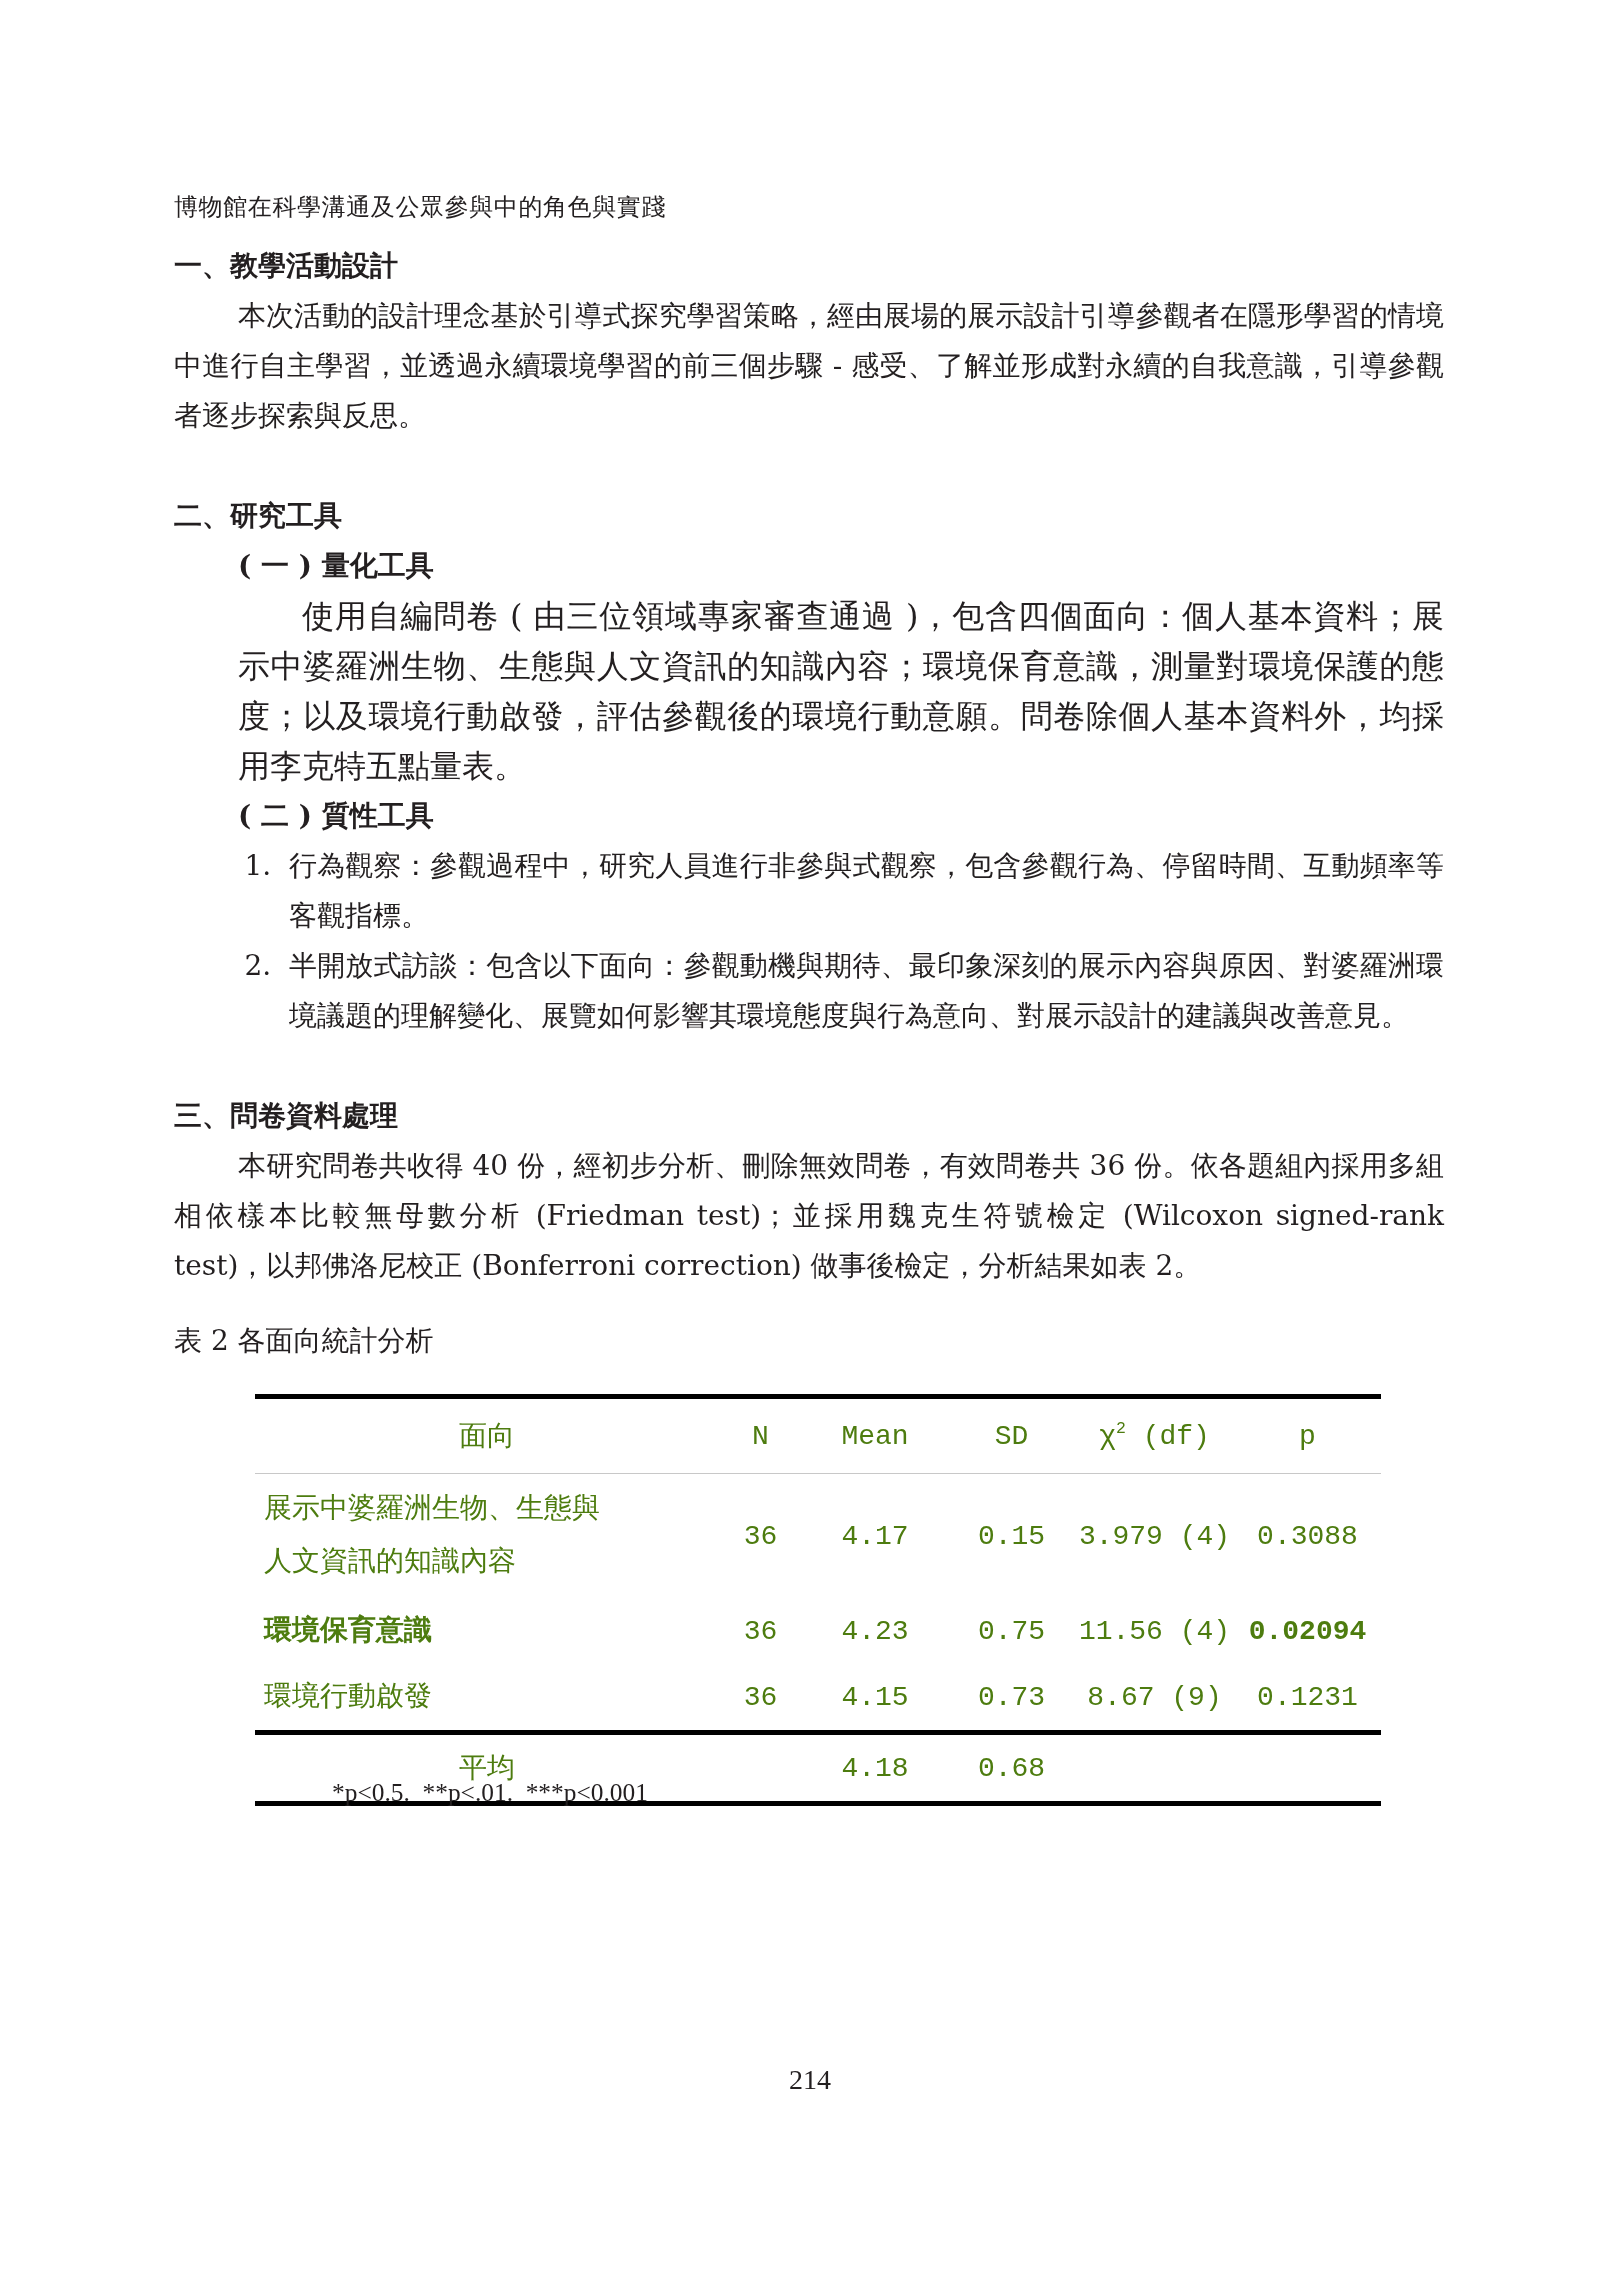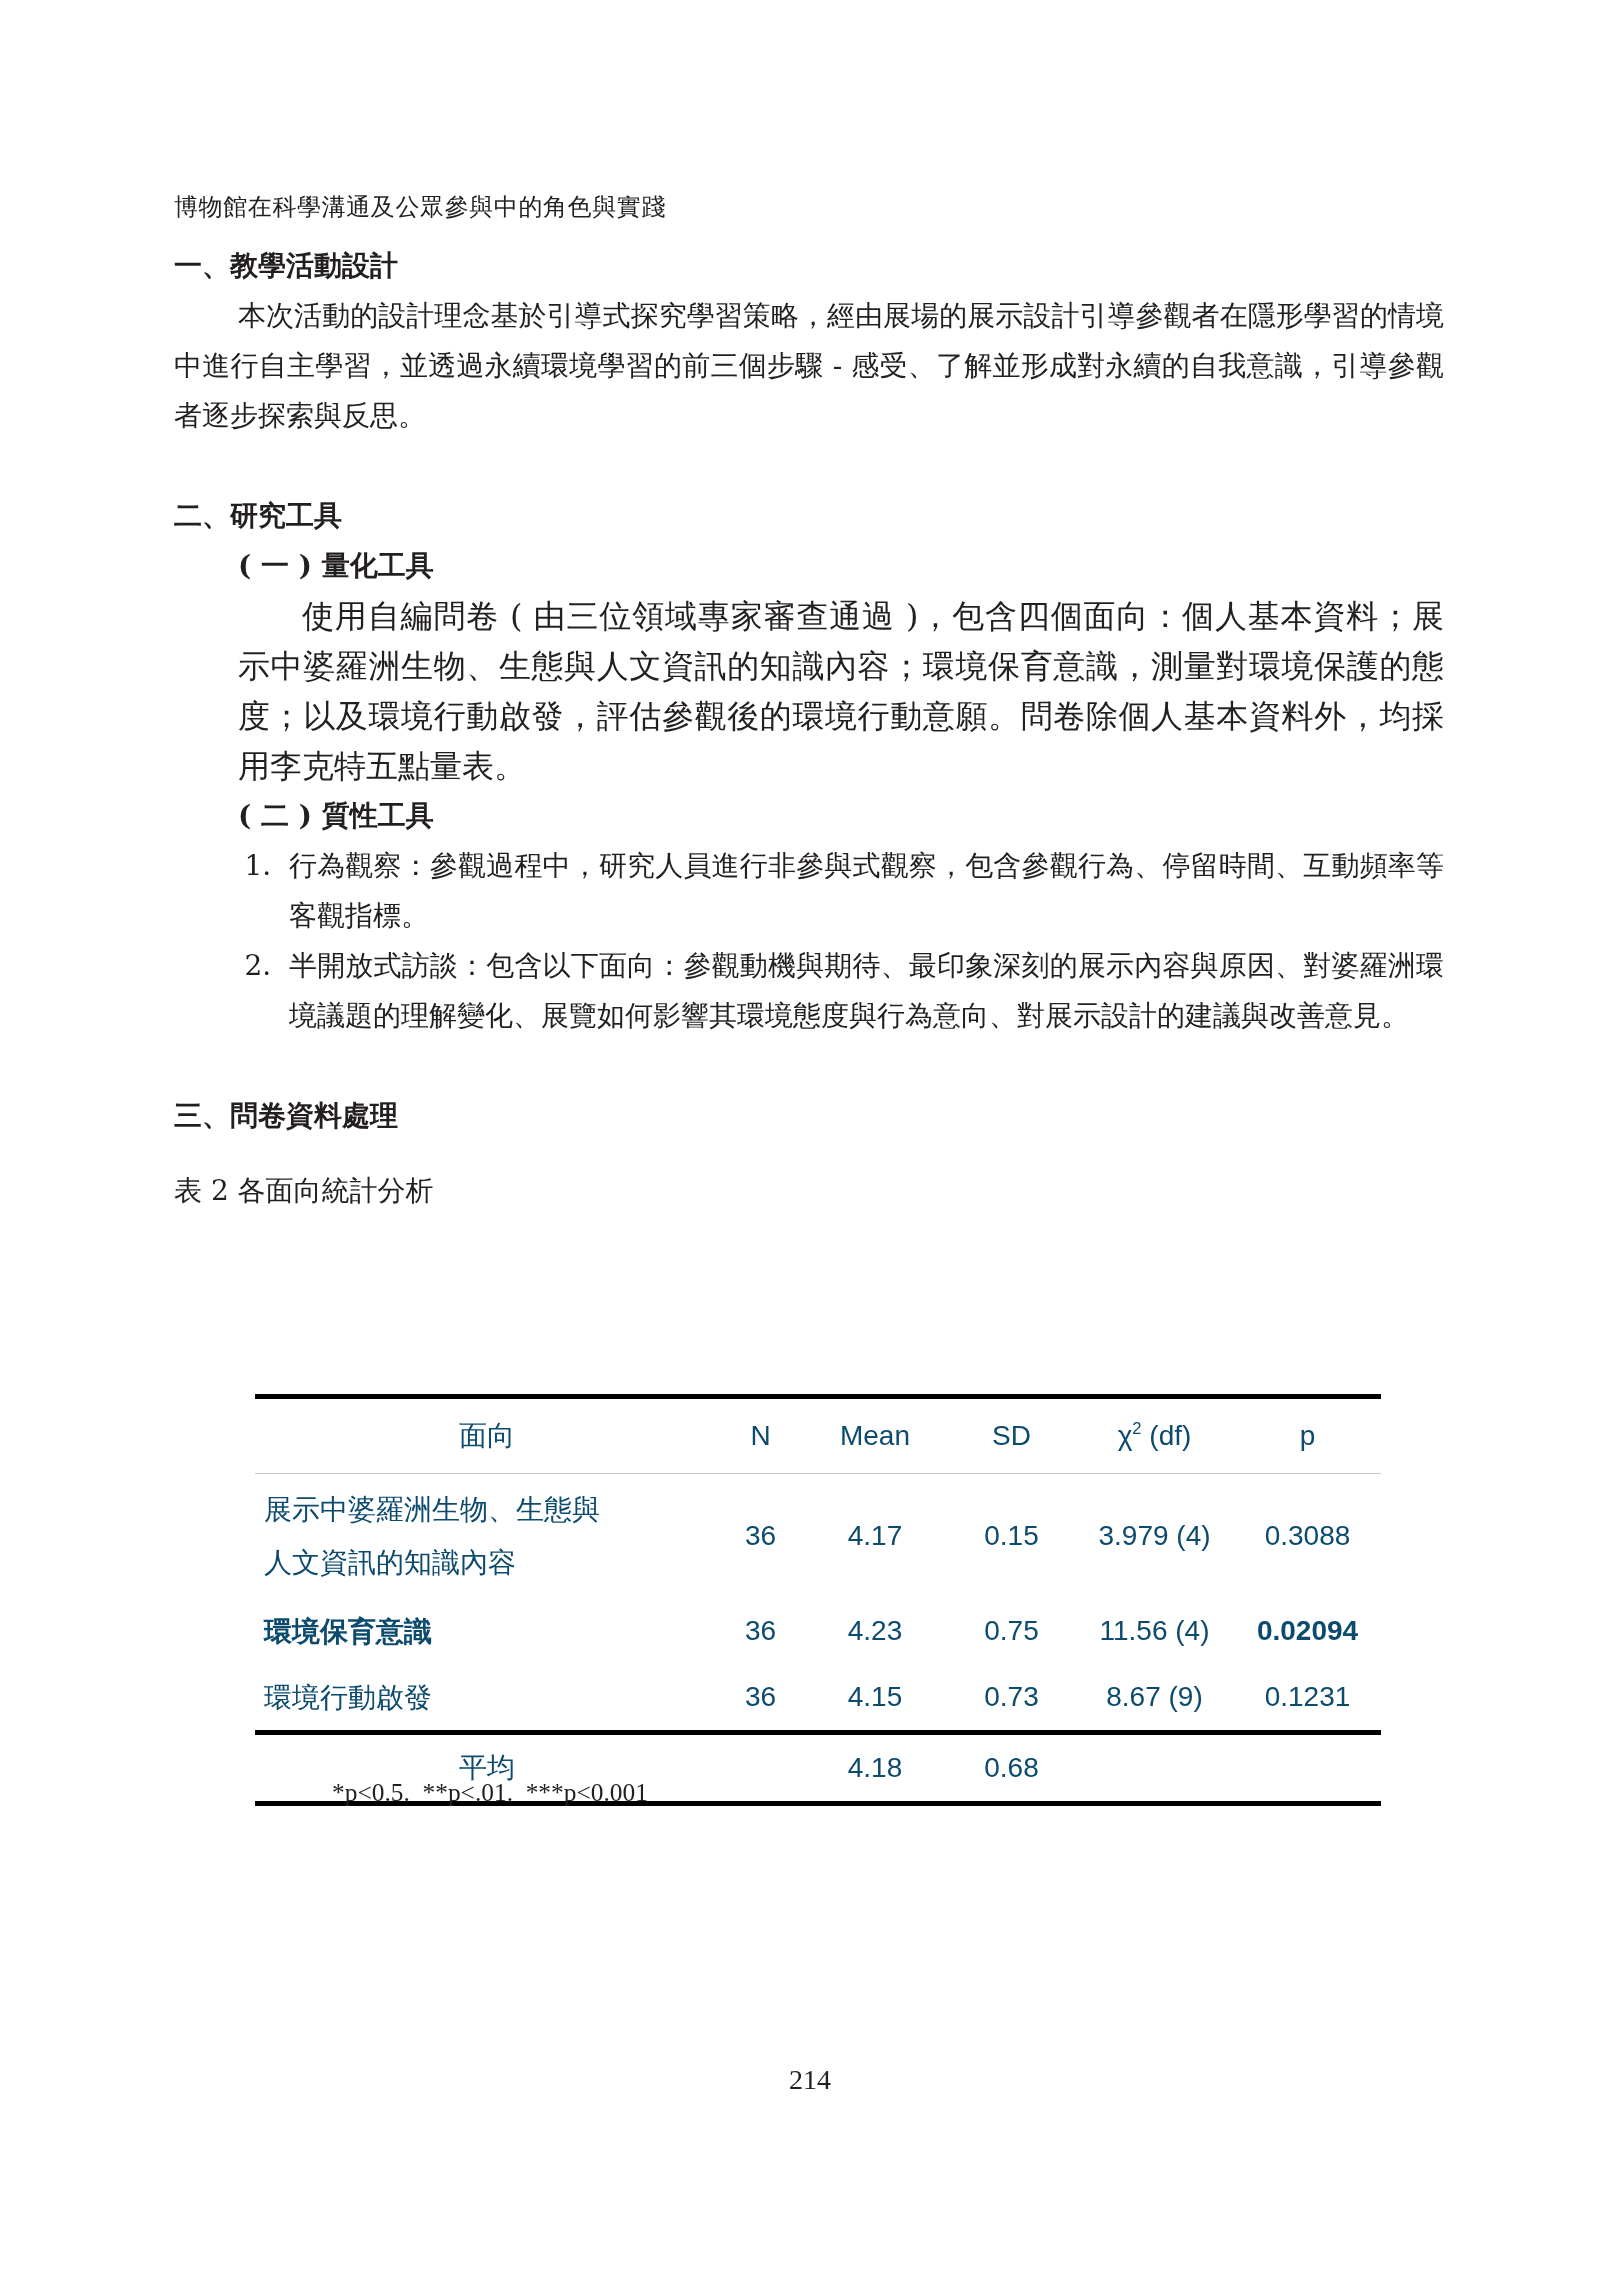--- a/index.html
+++ b/index.html
@@ -23,21 +23,21 @@
   .h2 { font-size: 28px; font-weight: bold; height: 50px; line-height: 50px; }
   .p2 {
     font-size: 32px; line-height: 50px; text-align: justify;
     text-indent: 64px; margin: 0;
   }
   .ol { margin: 0; padding: 0; list-style: none; }
   .li { position: relative; padding-left: 51px; font-size: 28px; line-height: 50px; text-align: justify; }
   .li .num { position: absolute; left: 6.4px; top: 0; }
   .caption { font-size: 28px; line-height: 50px; margin-top: 25.4px; }
   .table-wrap { position: absolute; left: 255px; top: 1394px; width: 1126px; }
-  table { width: 100%; border-collapse: collapse; font-family: Liberation Sans, sans-serif; font-size: 28px; color: #0c4a6e; }
+  table { width: 100%; border-collapse: collapse; font-family: Liberation Mono, monospace; font-size: 28px; color: #4d7c0f; }
   thead tr { border-top: 5.7px solid #000; border-bottom: 1.9px solid #c8c8c8; }
   thead th { font-weight: normal; height: 72px; text-align: center; }
   tbody td { text-align: center; }
   td.aspect { text-align: left; padding-left: 9px; line-height: 53px; }
   tr.r1 td { height: 122px; }
   tr.r2 td { height: 64px; }
   tr.r3 td { height: 64px; }
   tr.r2 td.aspect, tr.r2 td.pval { font-weight: bold; }
   tfoot tr { border-top: 5.1px solid #000; border-bottom: 5.1px solid #000; }
   tfoot td { height: 64px; text-align: center; }
@@ -75,20 +75,21 @@
       </li>
       <li class="li">
         <span class="num">2.</span>
         <span>半開放式訪談：包含以下面向：參觀動機與期待、最印象深刻的展示內容與原因、對婆羅洲環境議題的理解變化、展覽如何影響其環境態度與行為意向、對展示設計的建議與改善意見。</span>
       </li>
     </ul>
   </div>
   <div class="gap"></div>
 
   <div class="h1">三、問卷資料處理</div>
+  <p class="p">本研究問卷共收得 40 份，經初步分析、刪除無效問卷，有效問卷共 36 份。依各題組內採用多組相依樣本比較無母數分析 (Friedman test)；並採用魏克生符號檢定 (Wilcoxon signed-rank test)，以邦佛洛尼校正 (Bonferroni correction) 做事後檢定，分析結果如表 2。</p>
 
   <div class="caption">表 2 各面向統計分析</div>
 </div>
 
 <div class="table-wrap">
   <table>
     <colgroup>
         <col class="c0">
         <col class="c1">
         <col class="c2">

